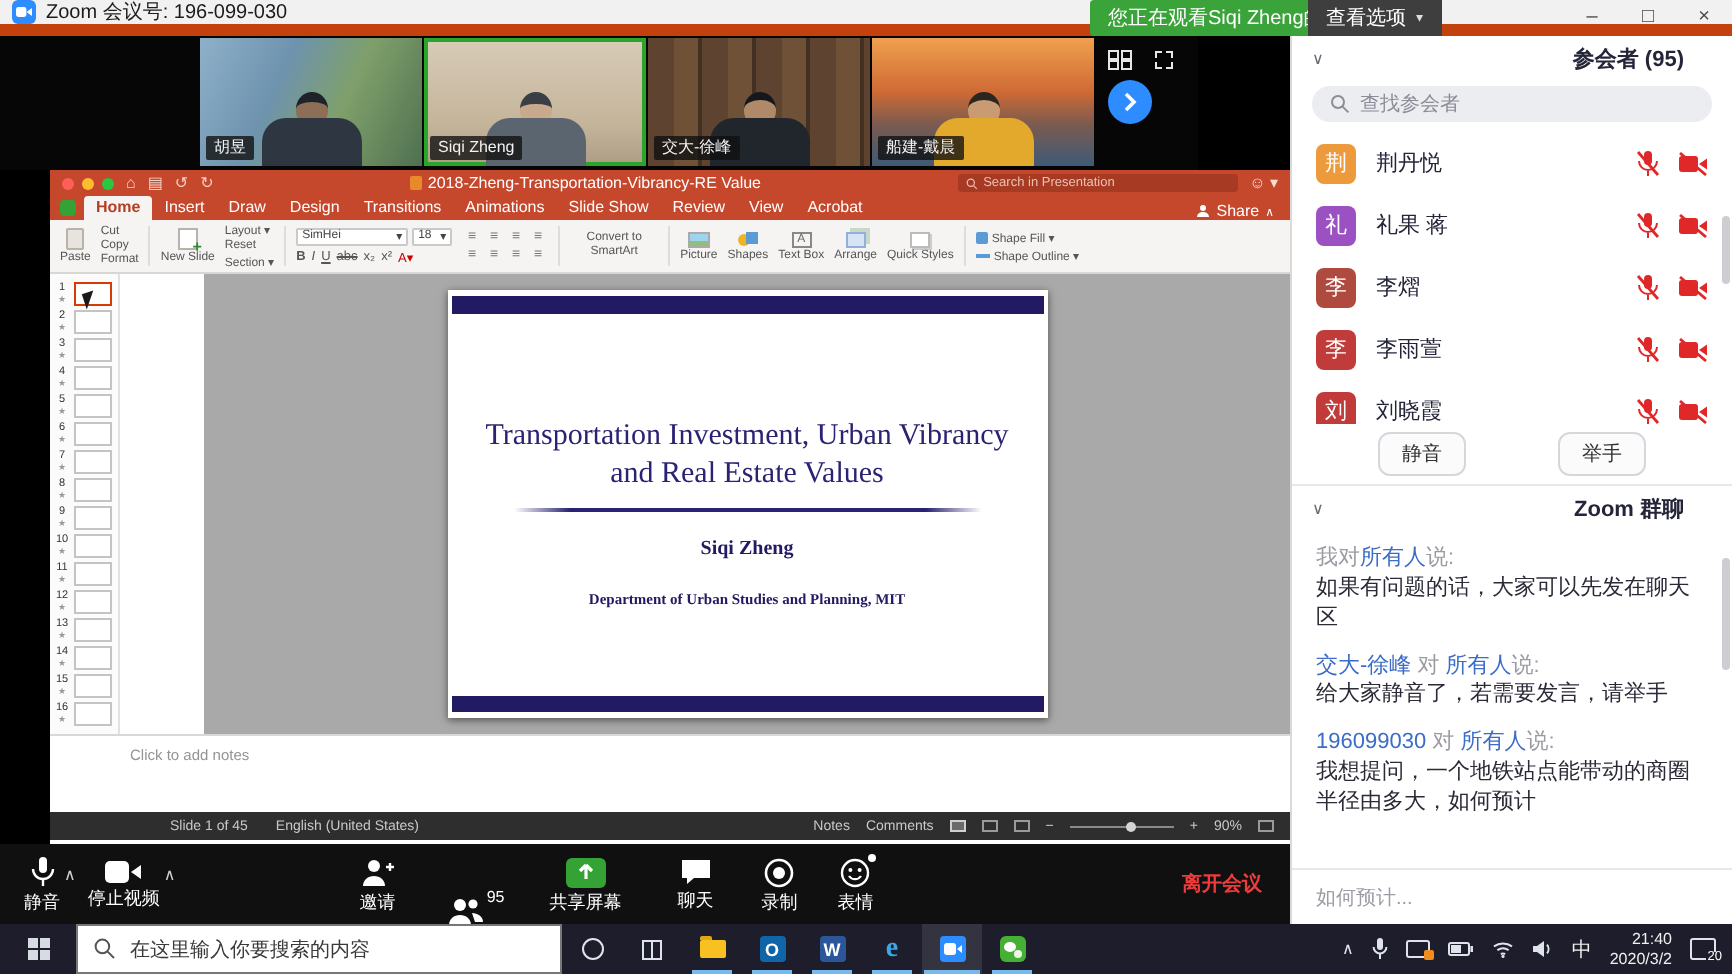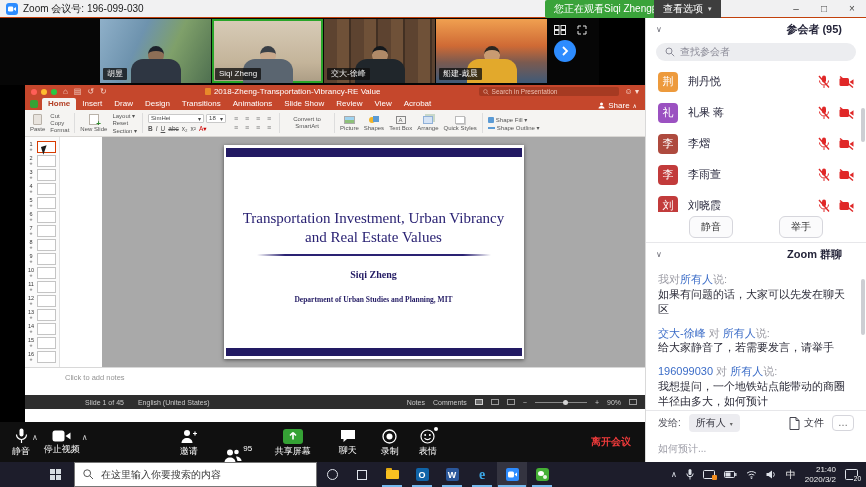--- a/index.html
+++ b/index.html
@@ -2,21 +2,21 @@
 <html><head>
 <meta charset="utf-8">
 <style>
   html,body{margin:0;padding:0;background:#444;}
   *{box-sizing:border-box;}
   .screen{position:relative;width:866px;height:487px;background:#000;overflow:hidden;
           font-family:"Liberation Sans",sans-serif;-webkit-font-smoothing:antialiased;}
 
   
   .titlebar{position:absolute;left:0;top:0;width:866px;height:18px;background:#f1f1f2;
-            display:flex;align-items:center;border-bottom:1px solid #c2410c;}
+            display:flex;align-items:center;border-bottom:6px solid #c2410c;}
   .zoom-app-icon{width:12px;height:12px;border-radius:3px;background:#2d8cff;margin:0 5px 0 6px;
                  display:flex;align-items:center;justify-content:center;flex:0 0 auto;}
   .app-label{font-size:10px;color:#1c1c1c;white-space:nowrap;}
   .banner{position:absolute;left:545px;top:0;height:18px;background:#3aa33a;color:#fff;
           font-size:10px;display:flex;align-items:center;padding:0 9px;border-radius:2px 0 0 2px;white-space:nowrap;}
   .view-options{position:absolute;left:654px;top:0;height:18px;background:#3e3e3e;color:#fff;
           font-size:10px;display:flex;align-items:center;gap:5px;padding:0 9px;white-space:nowrap;}
   .view-options .caret{font-size:7px;color:#ddd;}
   .win-controls{position:absolute;right:0;top:0;height:18px;display:flex;}
   .win-controls span{width:28px;text-align:center;font-size:10px;color:#4a4a4a;line-height:18px;}
@@ -97,21 +97,21 @@
          background:#fff;box-shadow:0 1px 4px rgba(0,0,0,.55);padding-top:3px;}
   .bar-top{height:9px;background:#221a63;margin:0 2px;}
   .bar-bottom{position:absolute;left:2px;right:2px;bottom:3px;height:8px;background:#221a63;}
   .slide-title{margin:52px 10px 0;text-align:center;font-family:"Liberation Serif",serif;
                font-size:15px;line-height:1.25;color:#2a2273;}
   .slide-divider{margin:7px auto 0;width:78%;height:2px;
         background:linear-gradient(90deg,rgba(42,34,115,0),#2a2273 12%,#2a2273 88%,rgba(42,34,115,0));}
   .slide-author{margin-top:13px;text-align:center;font-family:"Liberation Serif",serif;font-size:10px;font-weight:bold;color:#221a63;}
   .slide-affil{margin-top:15px;text-align:center;font-family:"Liberation Serif",serif;font-size:7.5px;font-weight:bold;color:#221a63;}
 
-  .ppt-notes{height:28px;background:#fff;border-top:1px solid #d8d8d8;font-size:7.5px;color:#949494;
+  .ppt-notes{height:39px;background:#fff;border-top:1px solid #d8d8d8;font-size:7.5px;color:#949494;
              padding:5px 0 0 40px;flex:0 0 auto;}
   .ppt-status{height:14px;background:#2e2e2e;display:flex;align-items:center;font-size:7px;color:#c9c9c9;
               padding:0 8px;gap:14px;flex:0 0 auto;white-space:nowrap;}
   .st-right{margin-left:auto;display:flex;align-items:center;gap:8px;}
   .vicon{width:8px;height:6px;border:1px solid #9a9a9a;}
   .vicon.on{background:#6a6a6a;border-color:#cfcfcf;}
   .sl-track{width:52px;height:1px;background:#8a8a8a;position:relative;}
   .sl-knob{position:absolute;left:54%;top:-2px;width:5px;height:5px;border-radius:50%;background:#d4d4d4;}
 
   
@@ -153,21 +153,21 @@
   .to-pill{margin-left:8px;background:#ececf0;border-radius:4px;padding:2px 7px;font-size:10px;color:#33333d;
            display:flex;align-items:center;gap:4px;}
   .to-pill .caret{font-size:6px;color:#666;}
   .file-btn{margin-left:auto;display:flex;align-items:center;gap:4px;font-size:10px;color:#33333d;}
   .more-btn{margin-left:8px;border:1px solid #d6d6dc;border-radius:4px;padding:0 5px;font-size:10px;
             color:#666;background:#fff;line-height:14px;}
   .msg-input{padding:7px 12px 0;font-size:10px;color:#9c9ca6;}
 
   
   .taskbar{position:absolute;left:0;top:462px;width:866px;height:25px;background:#1d1d2b;
-           display:flex;align-items:stretch;color:#e8e8e8;padding-left:36px;}
+           display:flex;align-items:stretch;color:#e8e8e8;}
   .start{width:38px;display:flex;align-items:center;justify-content:center;}
   .win-logo{display:grid;grid-template-columns:5px 5px;grid-auto-rows:5px;gap:1px;}
   .win-logo i{background:#d7dce2;}
   .tb-search{width:243px;background:#fff;border:1px solid #777;display:flex;align-items:center;gap:7px;
              padding:0 8px;font-size:10px;color:#3a3a3a;white-space:nowrap;overflow:hidden;}
   .tb-ic{width:30px;display:flex;align-items:center;justify-content:center;position:relative;}
   .tb-ic.ul::after{content:"";position:absolute;bottom:0;left:5px;right:5px;height:2px;background:#76b9ed;}
   .tb-ic.focus{background:rgba(255,255,255,.10);} .tb-ic.focus::after{left:1px;right:1px;}
   .circle-ic{width:11px;height:11px;border-radius:50%;border:1.5px solid #dfe3ea;}
   .taskview-ic{width:10px;height:10px;border:1px solid #dfe3ea;background:linear-gradient(90deg,transparent 45%,#dfe3ea 45% 55%,transparent 55%);}
@@ -732,35 +732,20 @@
       </div>
       <div class="msg">
         <div class="m-hdr"><span class="m-blue">196099030</span><span class="m-gray"> 对 </span><span class="m-blue">所有人</span><span class="m-gray">说:</span></div>
         <div class="m-body">我想提问，一个地铁站点能带动的商圈半径由多大，如何预计</div>
       </div>
       <div class="c-scroll"></div>
     </div>
 
     <div class="c-footer">
       <div class="hdiv"></div>
-      <div class="send-row">
-        <span class="send-label">发给:</span>
-        <span class="to-pill">
-            <span>所有人</span>
-            <span class="caret">▾</span>
-          </span>
-        <span class="file-btn">
-          <svg width="11" height="13" viewBox="0 0 11 13">
-              <path d="M1 0.5h6l3 3V12.5H1z" fill="none" stroke="#44444e"></path>
-              <path d="M7 0.5v3h3" fill="none" stroke="#44444e"></path>
-            </svg>
-          <span>文件</span>
-        </span>
-        <span class="more-btn">…</span>
-      </div>
       <div class="msg-input">如何预计...</div>
     </div>
   </div>
 
   <div class="taskbar">
     <span class="start">
         <span class="win-logo">
           <i></i>
           <i></i>
           <i></i>

